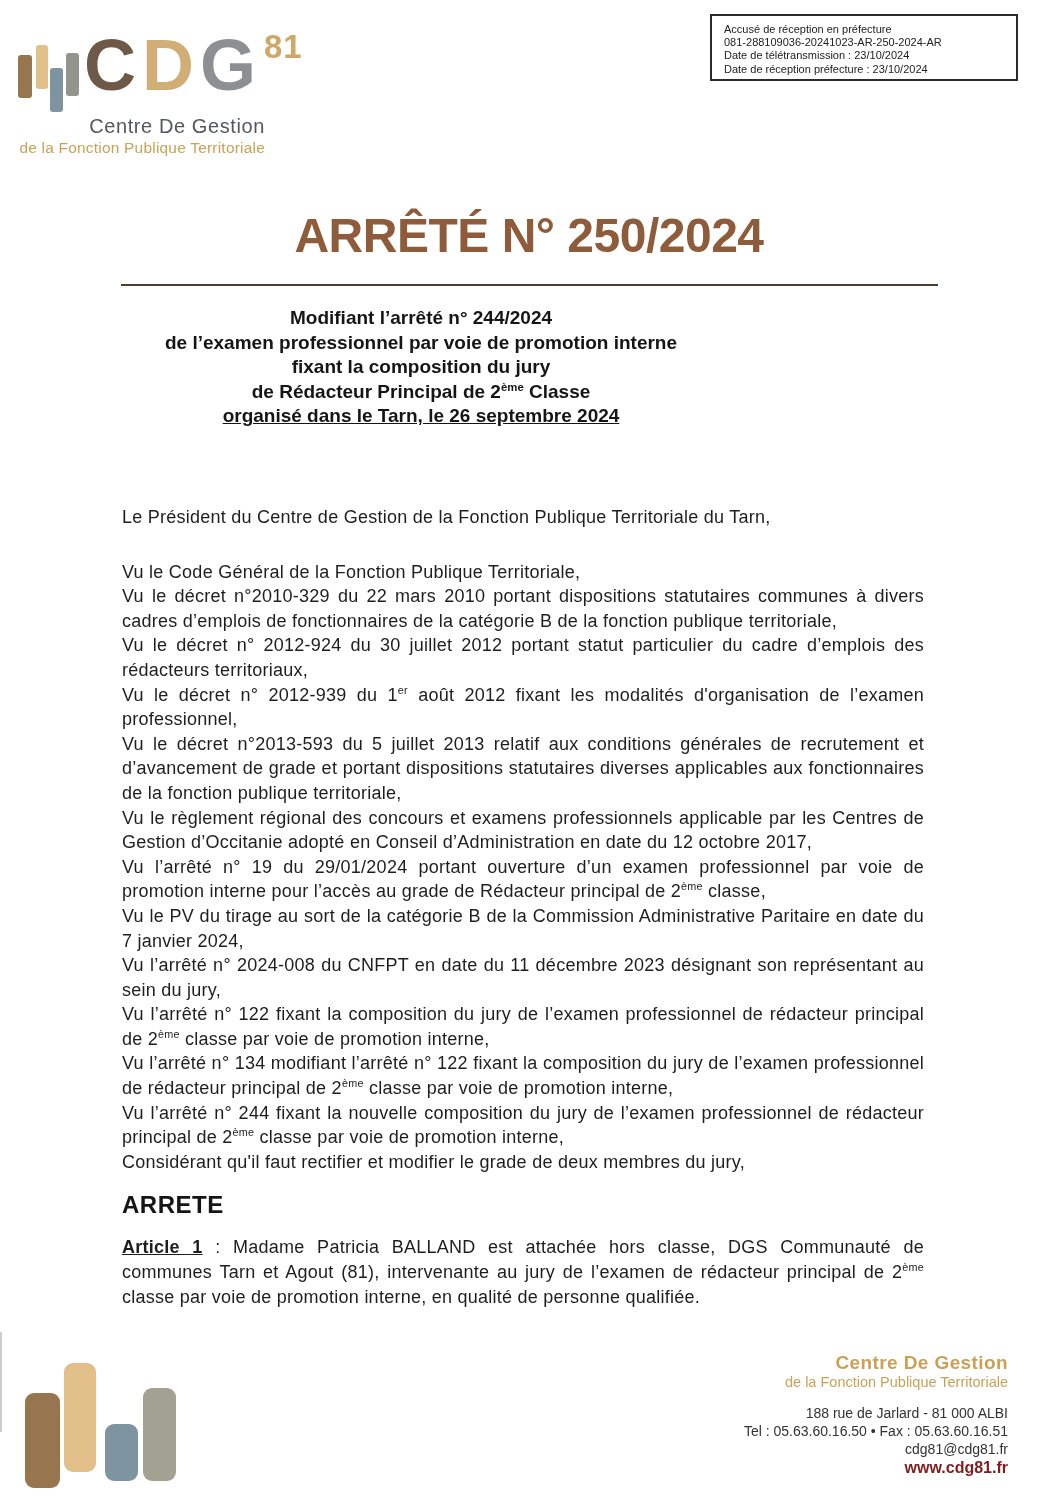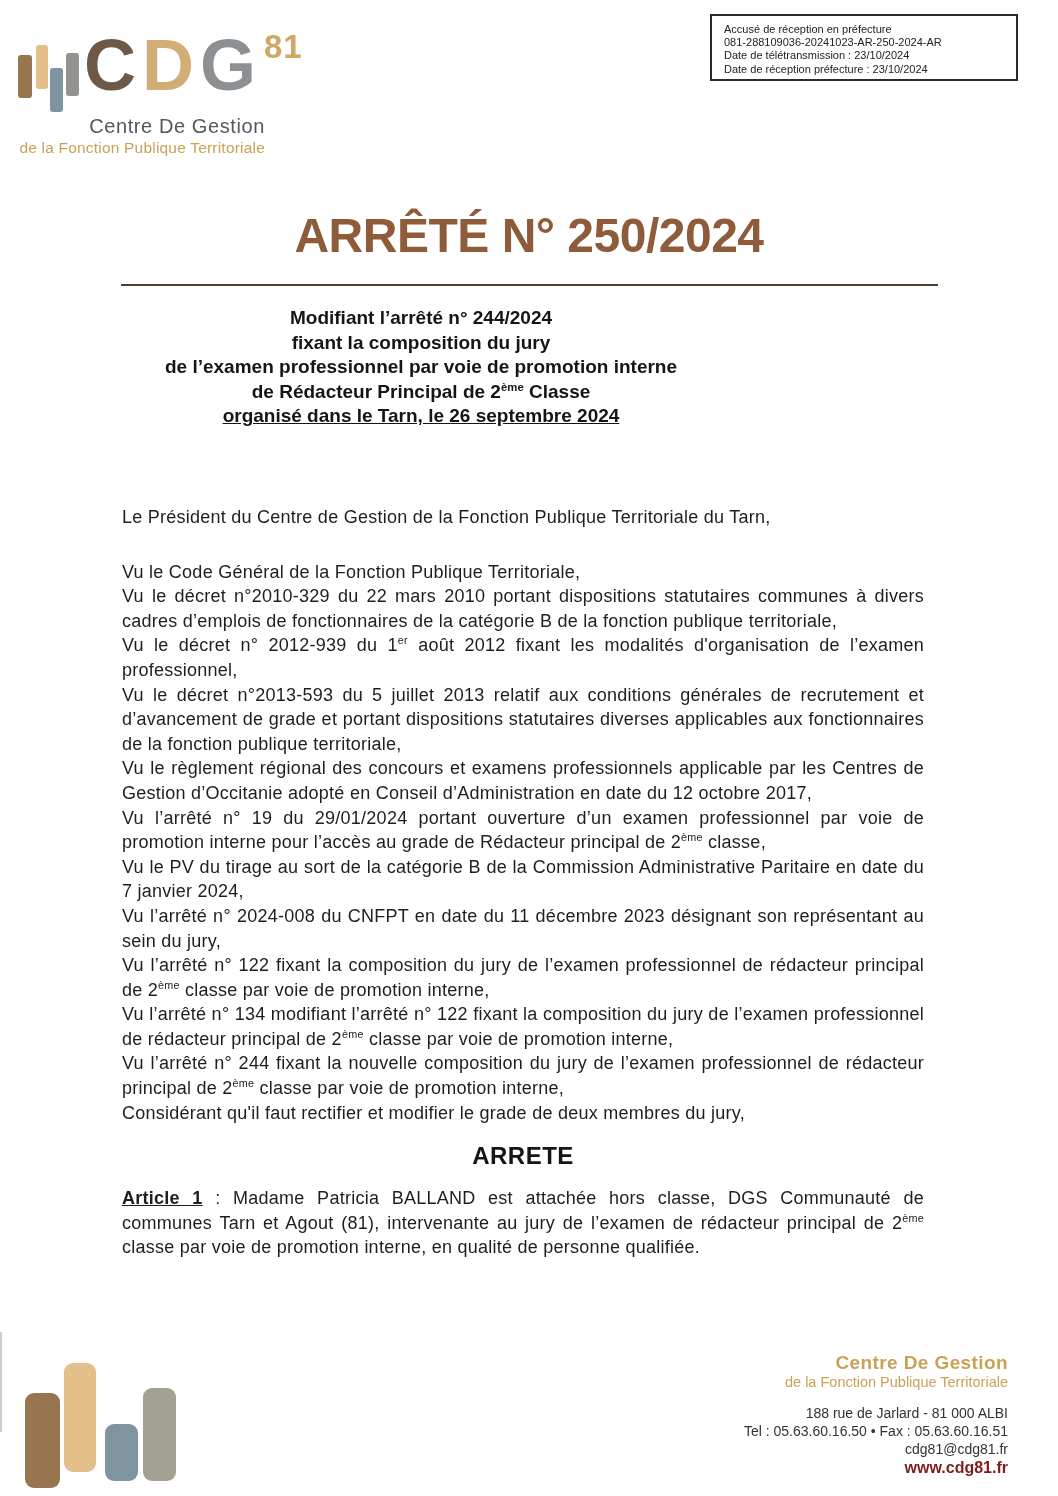--- a/index.html
+++ b/index.html
@@ -49,21 +49,21 @@
 
   
   .body-block {
     position:absolute; left:122px; top:505px; width:802px;
     font-size:18px; line-height:24.6px; letter-spacing:0.25px;
     text-align:justify; color:var(--text,#1e1e1e);
   }
   .intro { margin-bottom:30px; }
   .body-par { margin:0; }
   .arrete-heading {
-    margin-top:16px; text-align:center; font-size:24px; font-weight:bold;
+    margin-top:16px; font-size:24px; font-weight:bold;
     letter-spacing:0.5px; color:#151515; line-height:30px;
   }
   .article { margin-top:15px; }
 
   
   .fb { position:absolute; border-radius:9px; }
   .fb1 { left:25px;  top:1393px; width:35px; height:95px;  background:var(--bar-brown); }
   .fb2 { left:64px;  top:1363px; width:32px; height:109px; background:var(--bar-tan); }
   .fb3 { left:105px; top:1424px; width:33px; height:57px;  background:var(--bar-blue); }
   .fb4 { left:143px; top:1388px; width:33px; height:93px;  background:var(--bar-gray-footer); }
@@ -99,31 +99,32 @@
     <div>081-288109036-20241023-AR-250-2024-AR</div>
     <div>Date de télétransmission : 23/10/2024</div>
     <div>Date de réception préfecture : 23/10/2024</div>
   </div>
 
   <div class="doc-title">ARRÊTÉ N° 250/2024</div>
   <div class="title-rule"></div>
 
   <div class="subtitle">
     <div>Modifiant l’arrêté n° 244/2024</div>
+    <div>de l’examen professionnel par voie de promotion interne</div>
     <div>fixant la composition du jury</div>
-    <div>de l’examen professionnel par voie de promotion interne</div>
     <div>de Rédacteur Principal de 2<sup>ème</sup> Classe</div>
     <div class="underlined">organisé dans le Tarn, le 26 septembre 2024</div>
   </div>
 
   <div class="body-block">
     <p class="intro">Le Président du Centre de Gestion de la Fonction Publique Territoriale du Tarn,</p>
     <div>
         <p class="body-par">Vu le Code Général de la Fonction Publique Territoriale,</p>
         <p class="body-par">Vu le décret n°2010-329 du 22 mars 2010 portant dispositions statutaires communes à divers cadres d’emplois de fonctionnaires de la catégorie B de la fonction publique territoriale,</p>
+        <p class="body-par">Vu le décret n° 2012-924 du 30 juillet 2012 portant statut particulier du cadre d’emplois des rédacteurs territoriaux,</p>
         <p class="body-par">Vu le décret n° 2012-939 du 1<sup>er</sup> août 2012 fixant les modalités d'organisation de l’examen professionnel,</p>
         <p class="body-par">Vu le décret n°2013-593 du 5 juillet 2013 relatif aux conditions générales de recrutement et d’avancement de grade et portant dispositions statutaires diverses applicables aux fonctionnaires de la fonction publique territoriale,</p>
         <p class="body-par">Vu le règlement régional des concours et examens professionnels applicable par les Centres de Gestion d’Occitanie adopté en Conseil d’Administration en date du 12 octobre 2017,</p>
         <p class="body-par">Vu l’arrêté n° 19 du 29/01/2024 portant ouverture d’un examen professionnel par voie de promotion interne pour l’accès au grade de Rédacteur principal de 2<sup>ème</sup> classe,</p>
         <p class="body-par">Vu le PV du tirage au sort de la catégorie B de la Commission Administrative Paritaire en date du 7 janvier 2024,</p>
         <p class="body-par">Vu l’arrêté n° 2024-008 du CNFPT en date du 11 décembre 2023 désignant son représentant au sein du jury,</p>
         <p class="body-par">Vu l’arrêté n° 122 fixant la composition du jury de l’examen professionnel de rédacteur principal de 2<sup>ème</sup> classe par voie de promotion interne,</p>
         <p class="body-par">Vu l’arrêté n° 134 modifiant l’arrêté n° 122 fixant la composition du jury de l’examen professionnel de rédacteur principal de 2<sup>ème</sup> classe par voie de promotion interne,</p>
         <p class="body-par">Vu l’arrêté n° 244 fixant la nouvelle composition du jury de l’examen professionnel de rédacteur principal de 2<sup>ème</sup> classe par voie de promotion interne,</p>
         <p class="body-par">Considérant qu'il faut rectifier et modifier le grade de deux membres du jury,</p>

